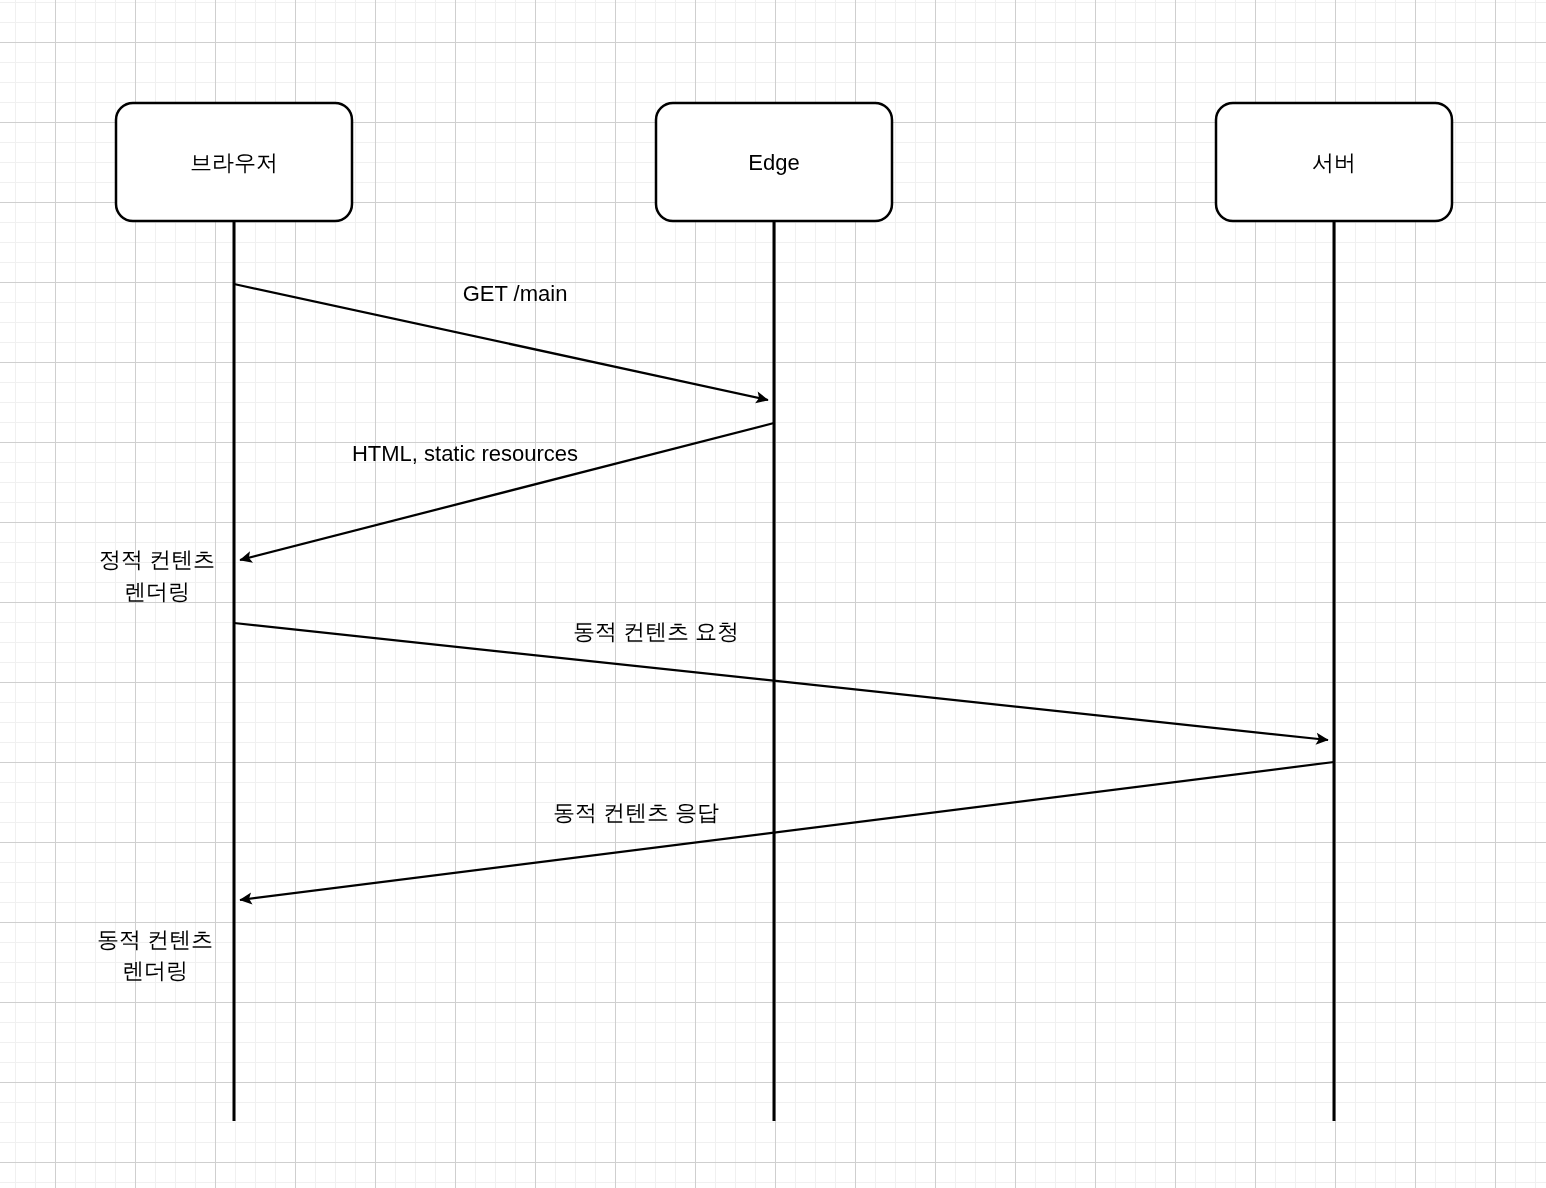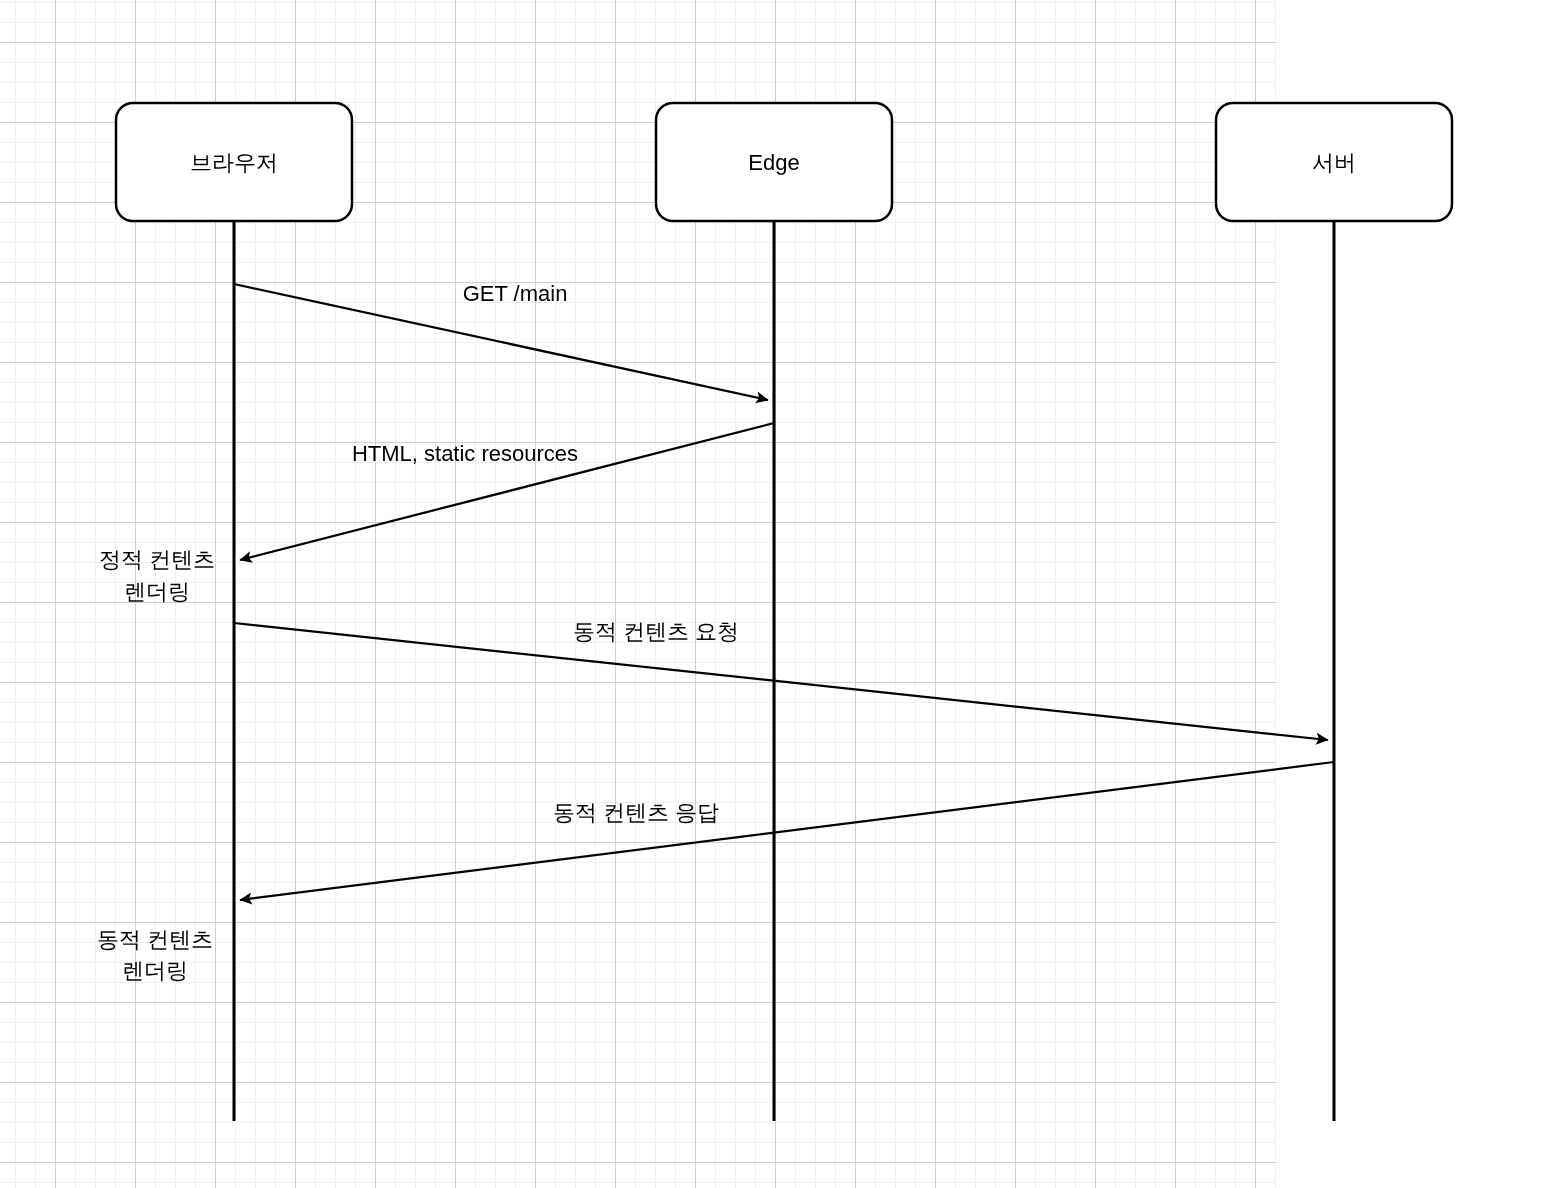--- a/index.html
+++ b/index.html
@@ -5,21 +5,21 @@
   html, body {
     margin: 0;
     padding: 0;
     width: 1546px;
     height: 1188px;
     overflow: hidden;
     font-family: "Liberation Sans", "DejaVu Sans", sans-serif;
   }
   .canvas {
     position: relative;
-    width: 1276px;
+    width: 1546px;
     height: 1188px;
     background-color: #ffffff;
     
     background-image:
       linear-gradient(#cfcfcf 1px, transparent 1px),
       linear-gradient(90deg, #cfcfcf 1px, transparent 1px),
       linear-gradient(#f0f0f0 1px, transparent 1px),
       linear-gradient(90deg, #f0f0f0 1px, transparent 1px);
     background-size: 80px 80px, 80px 80px, 20px 20px, 20px 20px;
     background-position: 55px 42px, 55px 42px, 15px 2px, 15px 2px;

